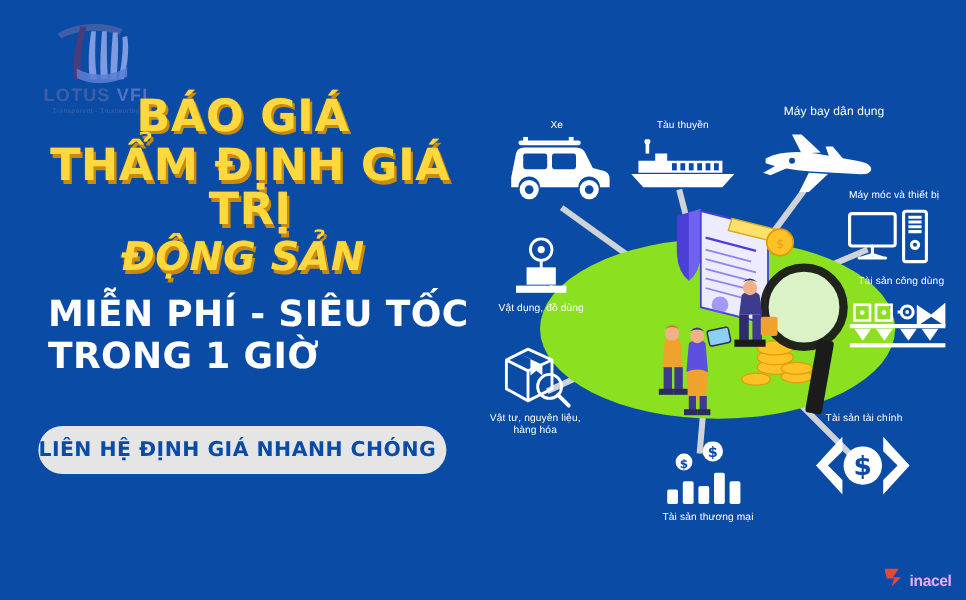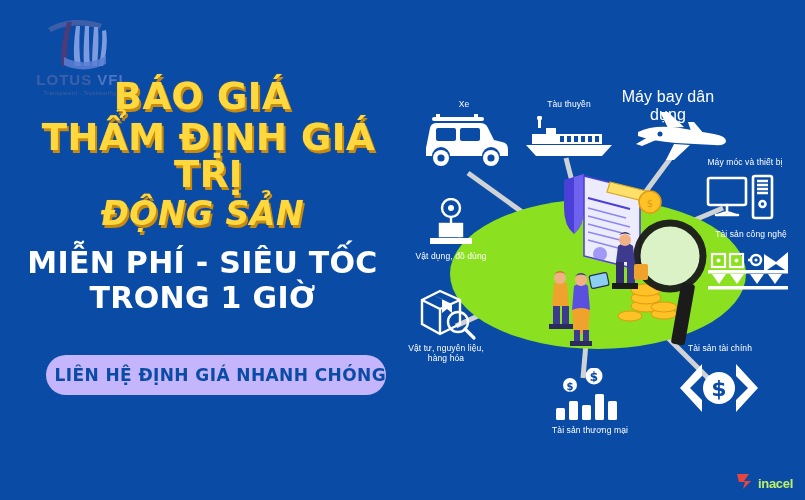--- a/index.html
+++ b/index.html
@@ -35,32 +35,32 @@
     font-family:"DejaVu Sans", sans-serif;
     letter-spacing:.5px;
     text-shadow:2px 3px 0 #C98A10, 0 0 1px #C98A10;
     line-height:1.02;
   }
   #t1{font-size:37px;margin:0 0 3px 0;}
   #t2{font-size:37px;margin:0 0 3px 0;padding-left:12px;}
   #t3{font-size:33px;margin:0 0 2px 0;font-style:italic;}
 
   .white-line{
-    text-align:center;color:#FFFFFF;font-weight:bold;
+    text-align:left;color:#FFFFFF;font-weight:bold;
     font-family:"DejaVu Sans", sans-serif;
-    line-height:1.05;letter-spacing:.3px;
+    line-height:1.05;letter-spacing:.3px;padding-left:40px;
   }
   #s1{font-size:30px;margin:16px 0 4px 0;}
   #s2{font-size:30px;margin:0;}
 
   #cta{
-    position:absolute;left:46px;top:355px;
+    position:absolute;left:32px;top:355px;
     width:340px;height:40px;border-radius:22px;
-    background:#c4b5fd;
-    display:flex;align-items:center;justify-content:flex-end;
+    background:#e5e5e5;
+    display:flex;align-items:center;justify-content:flex-start;
     box-sizing:border-box;
   }
   #cta span{
     color:#0A4BA6;font-weight:bold;font-size:17px;letter-spacing:.4px;
     font-family:"DejaVu Sans", sans-serif;
   }
 
   
   #info{position:absolute;left:378px;top:78px;width:427px;height:370px;}
   #info svg{display:block;}
@@ -69,21 +69,21 @@
     position:absolute;color:#FFFFFF;font-size:8.5px;
     font-family:"Liberation Sans", sans-serif;
     line-height:1.15;text-align:center;white-space:pre-line;
     letter-spacing:.1px;
   }
 
   .nodeicon{position:absolute;}
 
   
   #wm{position:absolute;right:12px;bottom:10px;display:flex;align-items:flex-end;gap:1px;}
-  #wm .wmtxt{color:#bef264;font-size:13px;font-weight:bold;letter-spacing:-.3px;line-height:1;}
+  #wm .wmtxt{color:#f0abfc;font-size:13px;font-weight:bold;letter-spacing:-.3px;line-height:1;}
 </style>
 </head>
 <body>
 
 <div id="banner">
 
   <div id="logo">
     <div class="mark">
       <svg width="80" height="60" viewBox="0 0 80 60">
         <path d="M6 16 C22 6, 44 6, 60 12 L58 17 C42 12, 24 12, 9 20 Z" fill="#3E5FA8"></path>
@@ -230,21 +230,21 @@
     <div class="nodeicon" style="left:252px;top:32px;">
       <svg width="102" height="56" viewBox="0 0 102 56" fill="#FFFFFF">
         <path d="M8 22 Q24 14 50 18 L84 24 Q96 26 96 31 Q96 36 84 35 L46 33 Q22 31 8 26 Z"></path>
         <path d="M38 18 L30 2 L38 2 L54 17 Z"></path>
         <path d="M44 34 L36 50 L44 50 L60 35 Z"></path>
         <path d="M62 24 L58 12 L64 12 L74 24 Z"></path>
         <path d="M20 26 L6 34 L12 36 L26 30 Z"></path>
         <circle cx="30" cy="24" r="2.5" fill="#0A4BA6"></circle>
       </svg>
     </div>
-    <div class="nodelabel" style="left:225px;top:10px;width:130px;font-size:16px;">Máy bay dân dụng</div>
+    <div class="nodelabel" style="left:252px;top:10px;width:130px;font-size:10px;">Máy bay dân dụng</div>
 
     <div class="nodeicon" style="left:328px;top:96px;">
       <svg width="68" height="48" viewBox="0 0 68 48" fill="none" stroke="#FFFFFF" stroke-width="2.6">
         <rect x="2" y="4" width="38" height="27" rx="2"></rect>
         <path d="M21 31 L21 38 M10 41 L32 41 M21 38 L12 41 M21 38 L30 41" stroke-linecap="round"></path>
         <rect x="47" y="2" width="19" height="42" rx="2"></rect>
         <path d="M51 7 L62 7 M51 11 L62 11 M51 15 L62 15 M51 19 L62 19"></path>
         <circle cx="56.5" cy="30" r="3"></circle>
       </svg>
     </div>
@@ -268,21 +268,21 @@
         <rect x="0" y="22" width="80" height="3.5"></rect>
         <rect x="0" y="38" width="80" height="3.5"></rect>
         <g>
           <path d="M4 26 L18 26 L11 36 Z"></path>
           <path d="M22 26 L36 26 L29 36 Z"></path>
           <path d="M42 26 L56 26 L49 36 Z"></path>
           <path d="M60 26 L74 26 L67 36 Z"></path>
         </g>
       </svg>
     </div>
-    <div class="nodelabel" style="left:318px;top:152px;width:110px;">Tài sản công nghệ</div>
+    <div class="nodelabel" style="left:318px;top:152px;width:110px;">Tài sản công dùng</div>
 
     <div class="nodeicon" style="left:300px;top:282px;">
       <svg width="82" height="56" viewBox="0 0 82 56" fill="#FFFFFF">
         <path d="M24 4 L24 16 L12 28 L24 40 L24 52 L2 28 Z"></path>
         <path d="M58 4 L58 16 L70 28 L58 40 L58 52 L80 28 Z"></path>
         <circle cx="41" cy="28" r="16"></circle>
         <text x="41" y="36" font-size="22" text-anchor="middle" fill="#0A4BA6" font-family="DejaVu Sans, sans-serif" font-weight="bold">$</text>
       </svg>
     </div>
     <div class="nodelabel" style="left:292px;top:266px;width:100px;">Tài sản tài chính</div>

